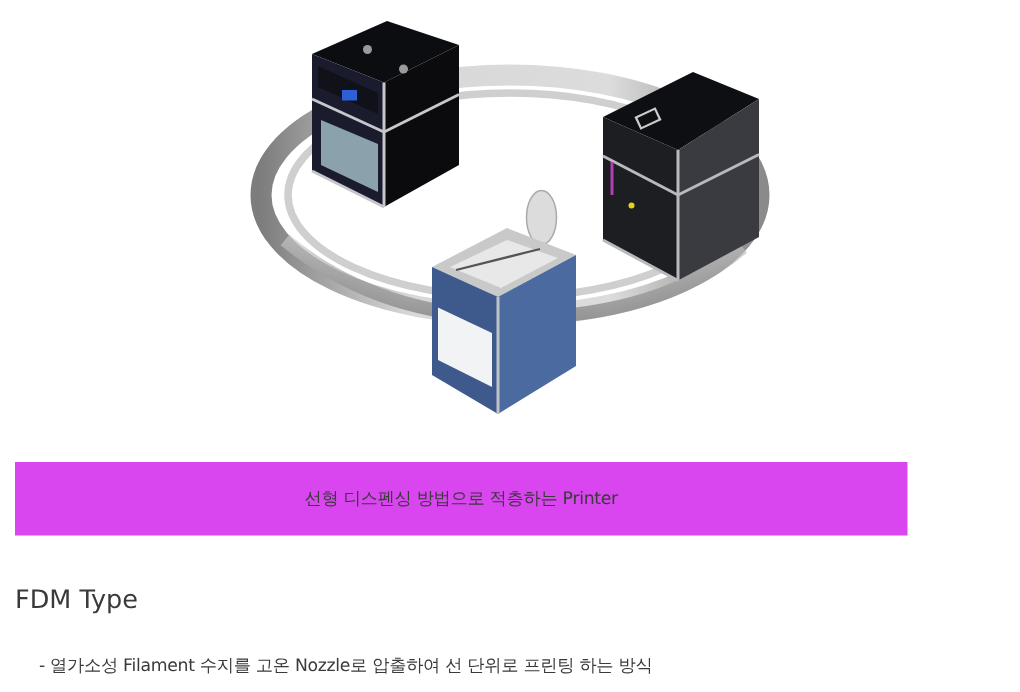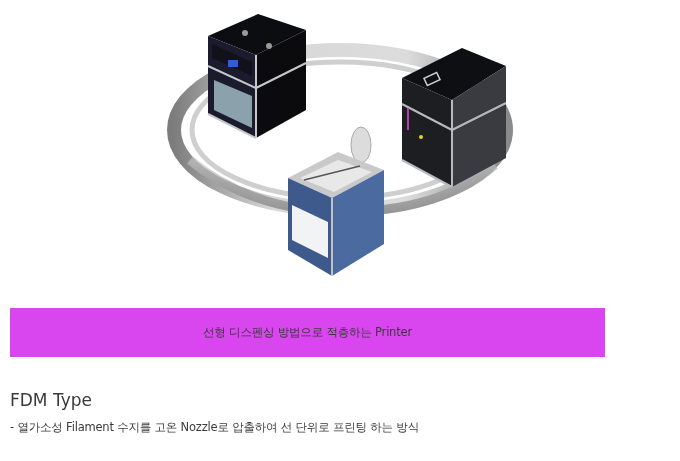--- a/index.html
+++ b/index.html
@@ -46,21 +46,21 @@
       left: 10px;
       top: 379px;
       font-size: 17px;
       color: #3a3a3a;
       margin-top: 11px;
     }
     .bullets {
       position: absolute;
       left: 10px;
       top: 419px;
-      margin: 0;
+      margin: 16px;
       padding: 0;
       list-style: none;
       font-size: 11.5px;
       color: #3a3a3a;
     }
     .bullets li {
       height: 17px;
       line-height: 17px;
       white-space: nowrap;
       letter-spacing: -0.2px;

